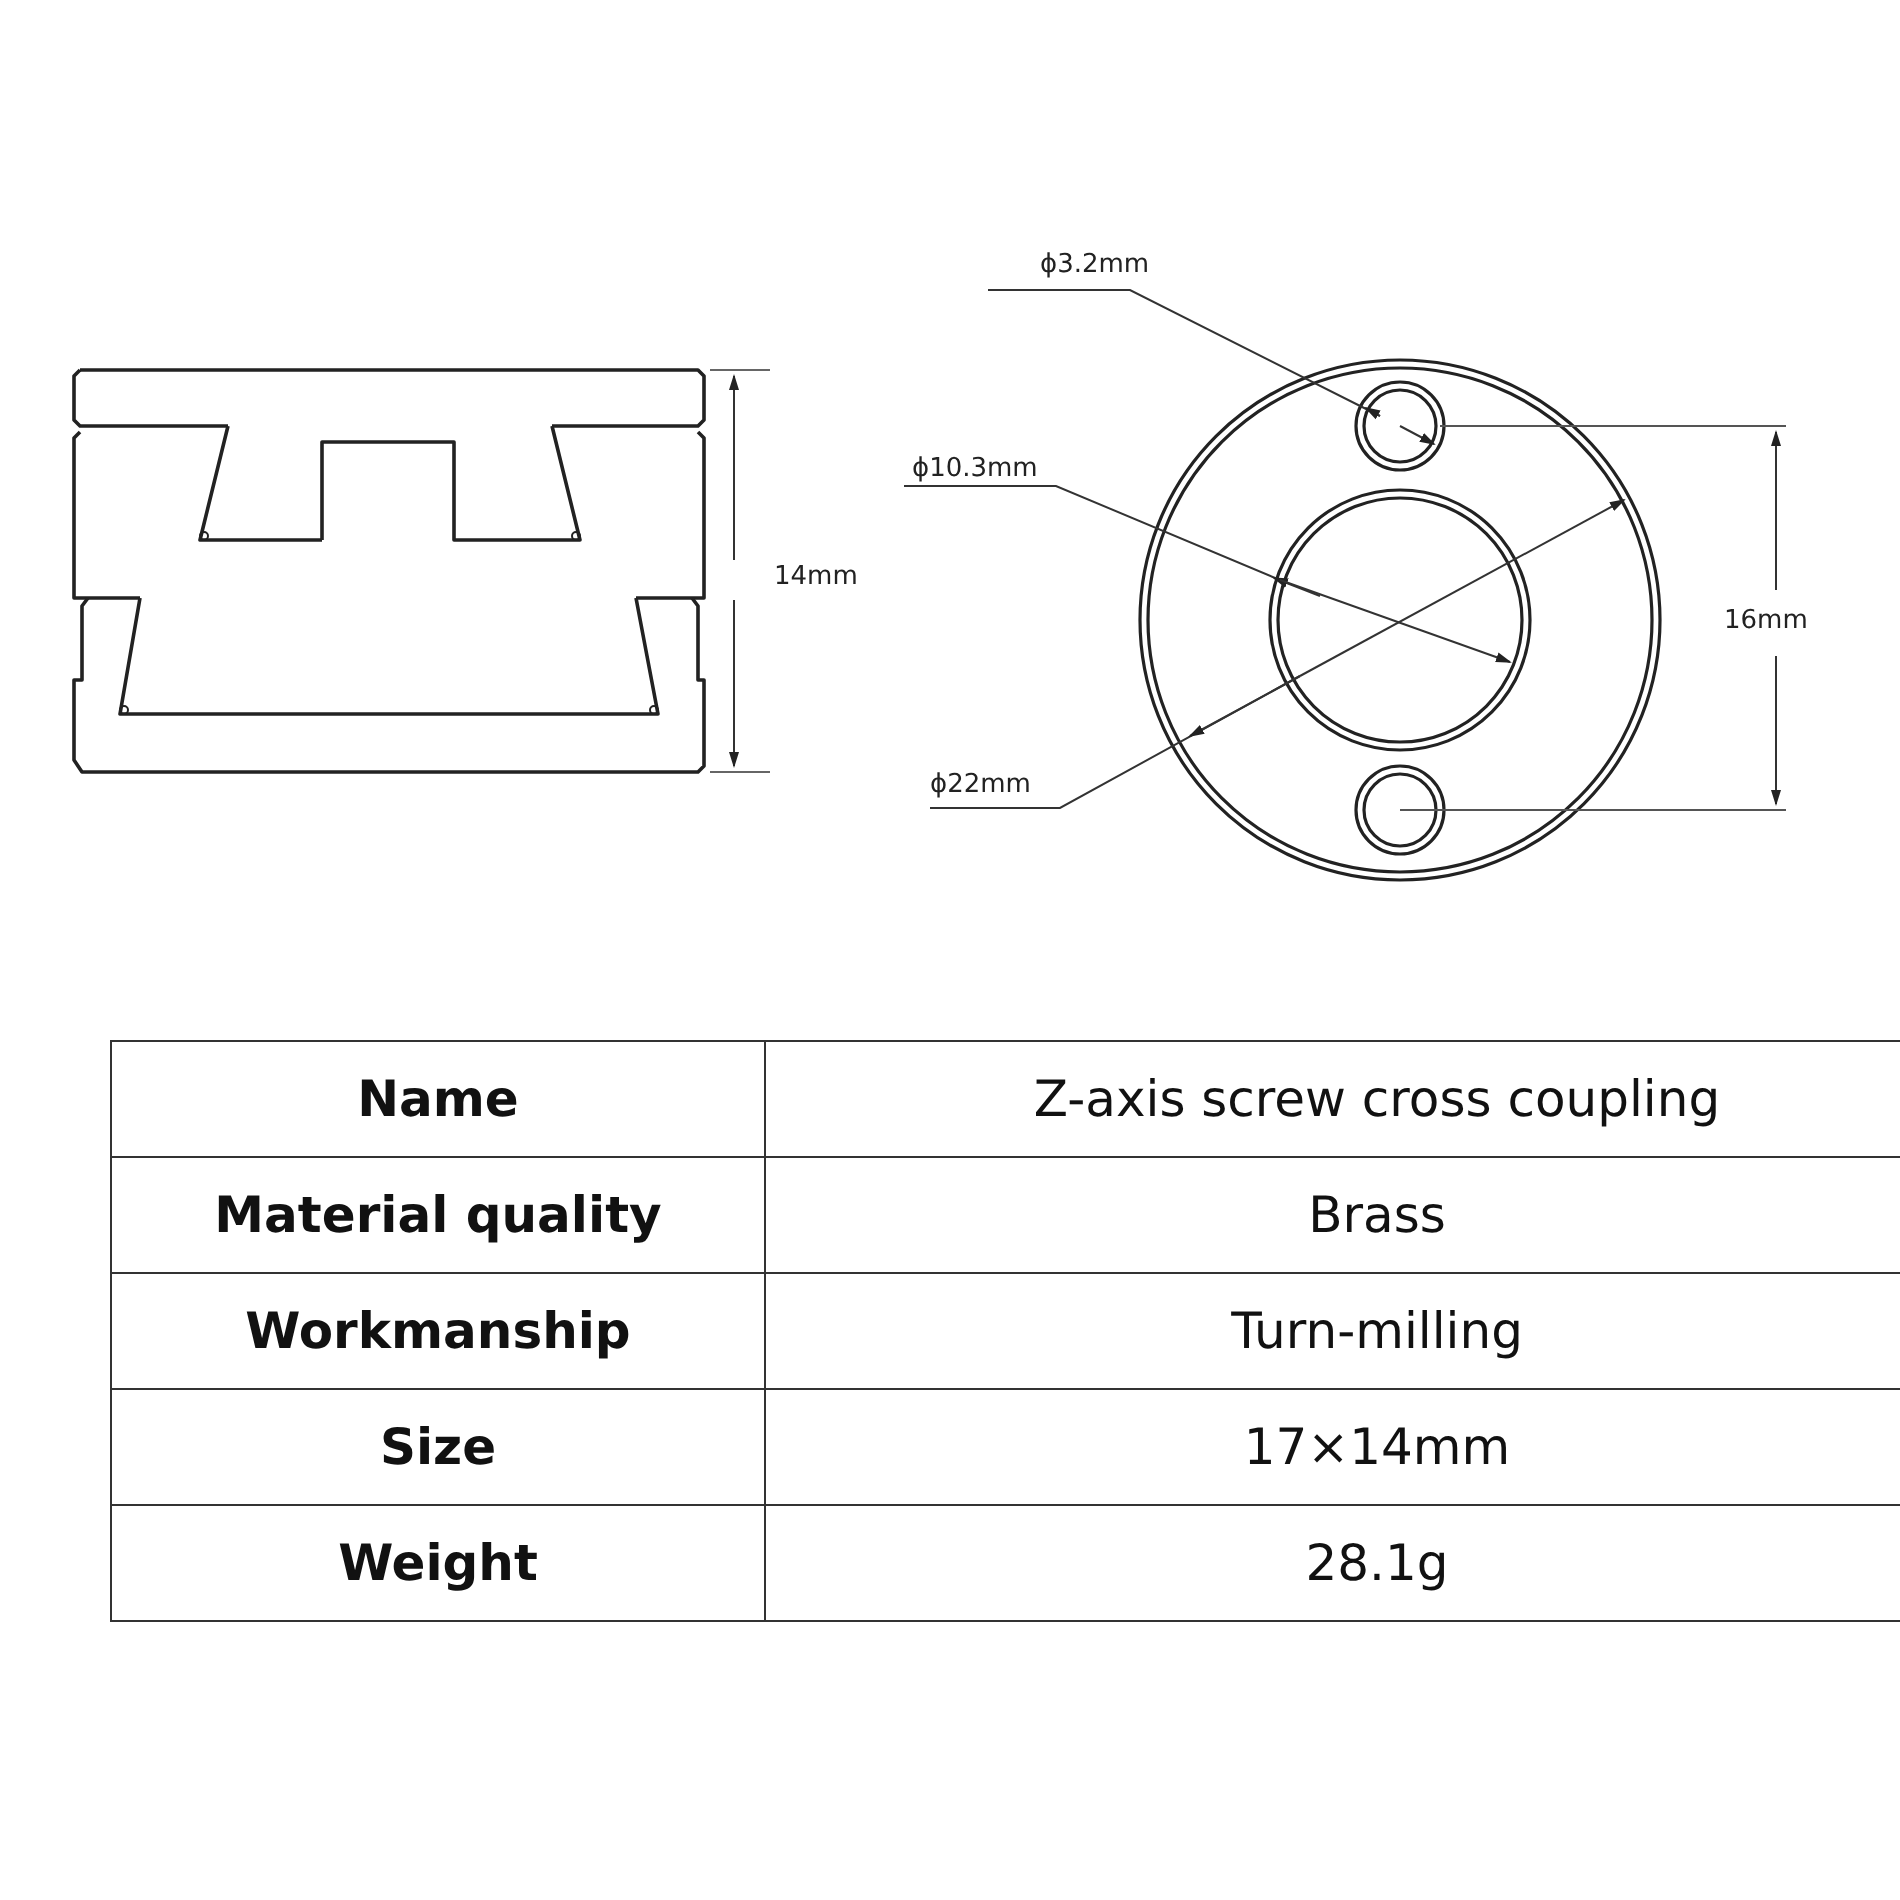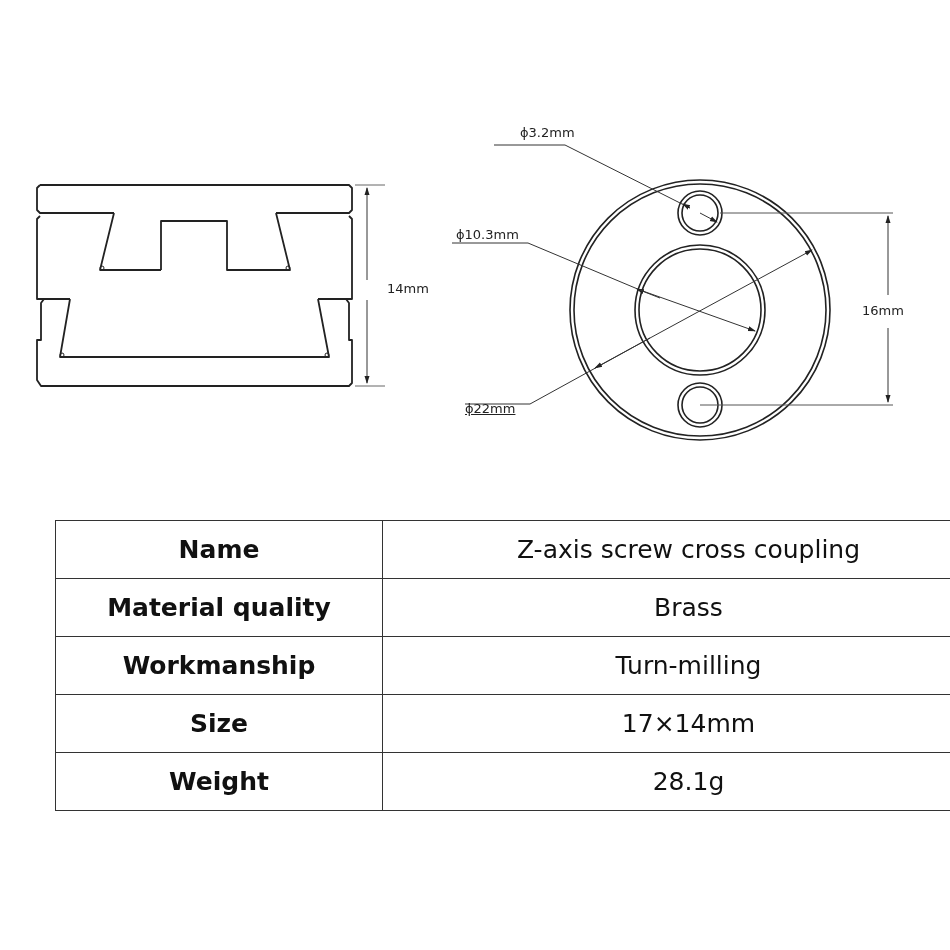--- a/index.html
+++ b/index.html
@@ -80,21 +80,21 @@
       <line x1="720" y1="213" x2="893" y2="213" stroke="#555"></line>
       <line x1="700" y1="405" x2="893" y2="405" stroke="#555"></line>
       <line x1="888" y1="295" x2="888" y2="216" marker-end="url(#arr)"></line>
       <line x1="888" y1="328" x2="888" y2="402" marker-end="url(#arr)"></line>
     </g>
   </svg>
 
   <span class="dimlabel" style="left:371px; top:281px;margin-left:16px;">14mm</span>
   <span class="dimlabel" style="left:520px; top:125px;">ϕ3.2mm</span>
   <span class="dimlabel" style="left:456px; top:227px;">ϕ10.3mm</span>
-  <span class="dimlabel" style="left:465px; top:401px;text-decoration:underline;">ϕ22mm</span>
+  <span class="dimlabel" style="left:465px; top:385px;">ϕ22mm</span>
   <span class="dimlabel" style="left:862px; top:303px;">16mm</span>
 </div>
 
 <table class="spec">
   <tbody>
       <tr>
     <td class="k">Name</td>
     <td class="v">Z-axis screw cross coupling</td>
   </tr>
   <tr>

